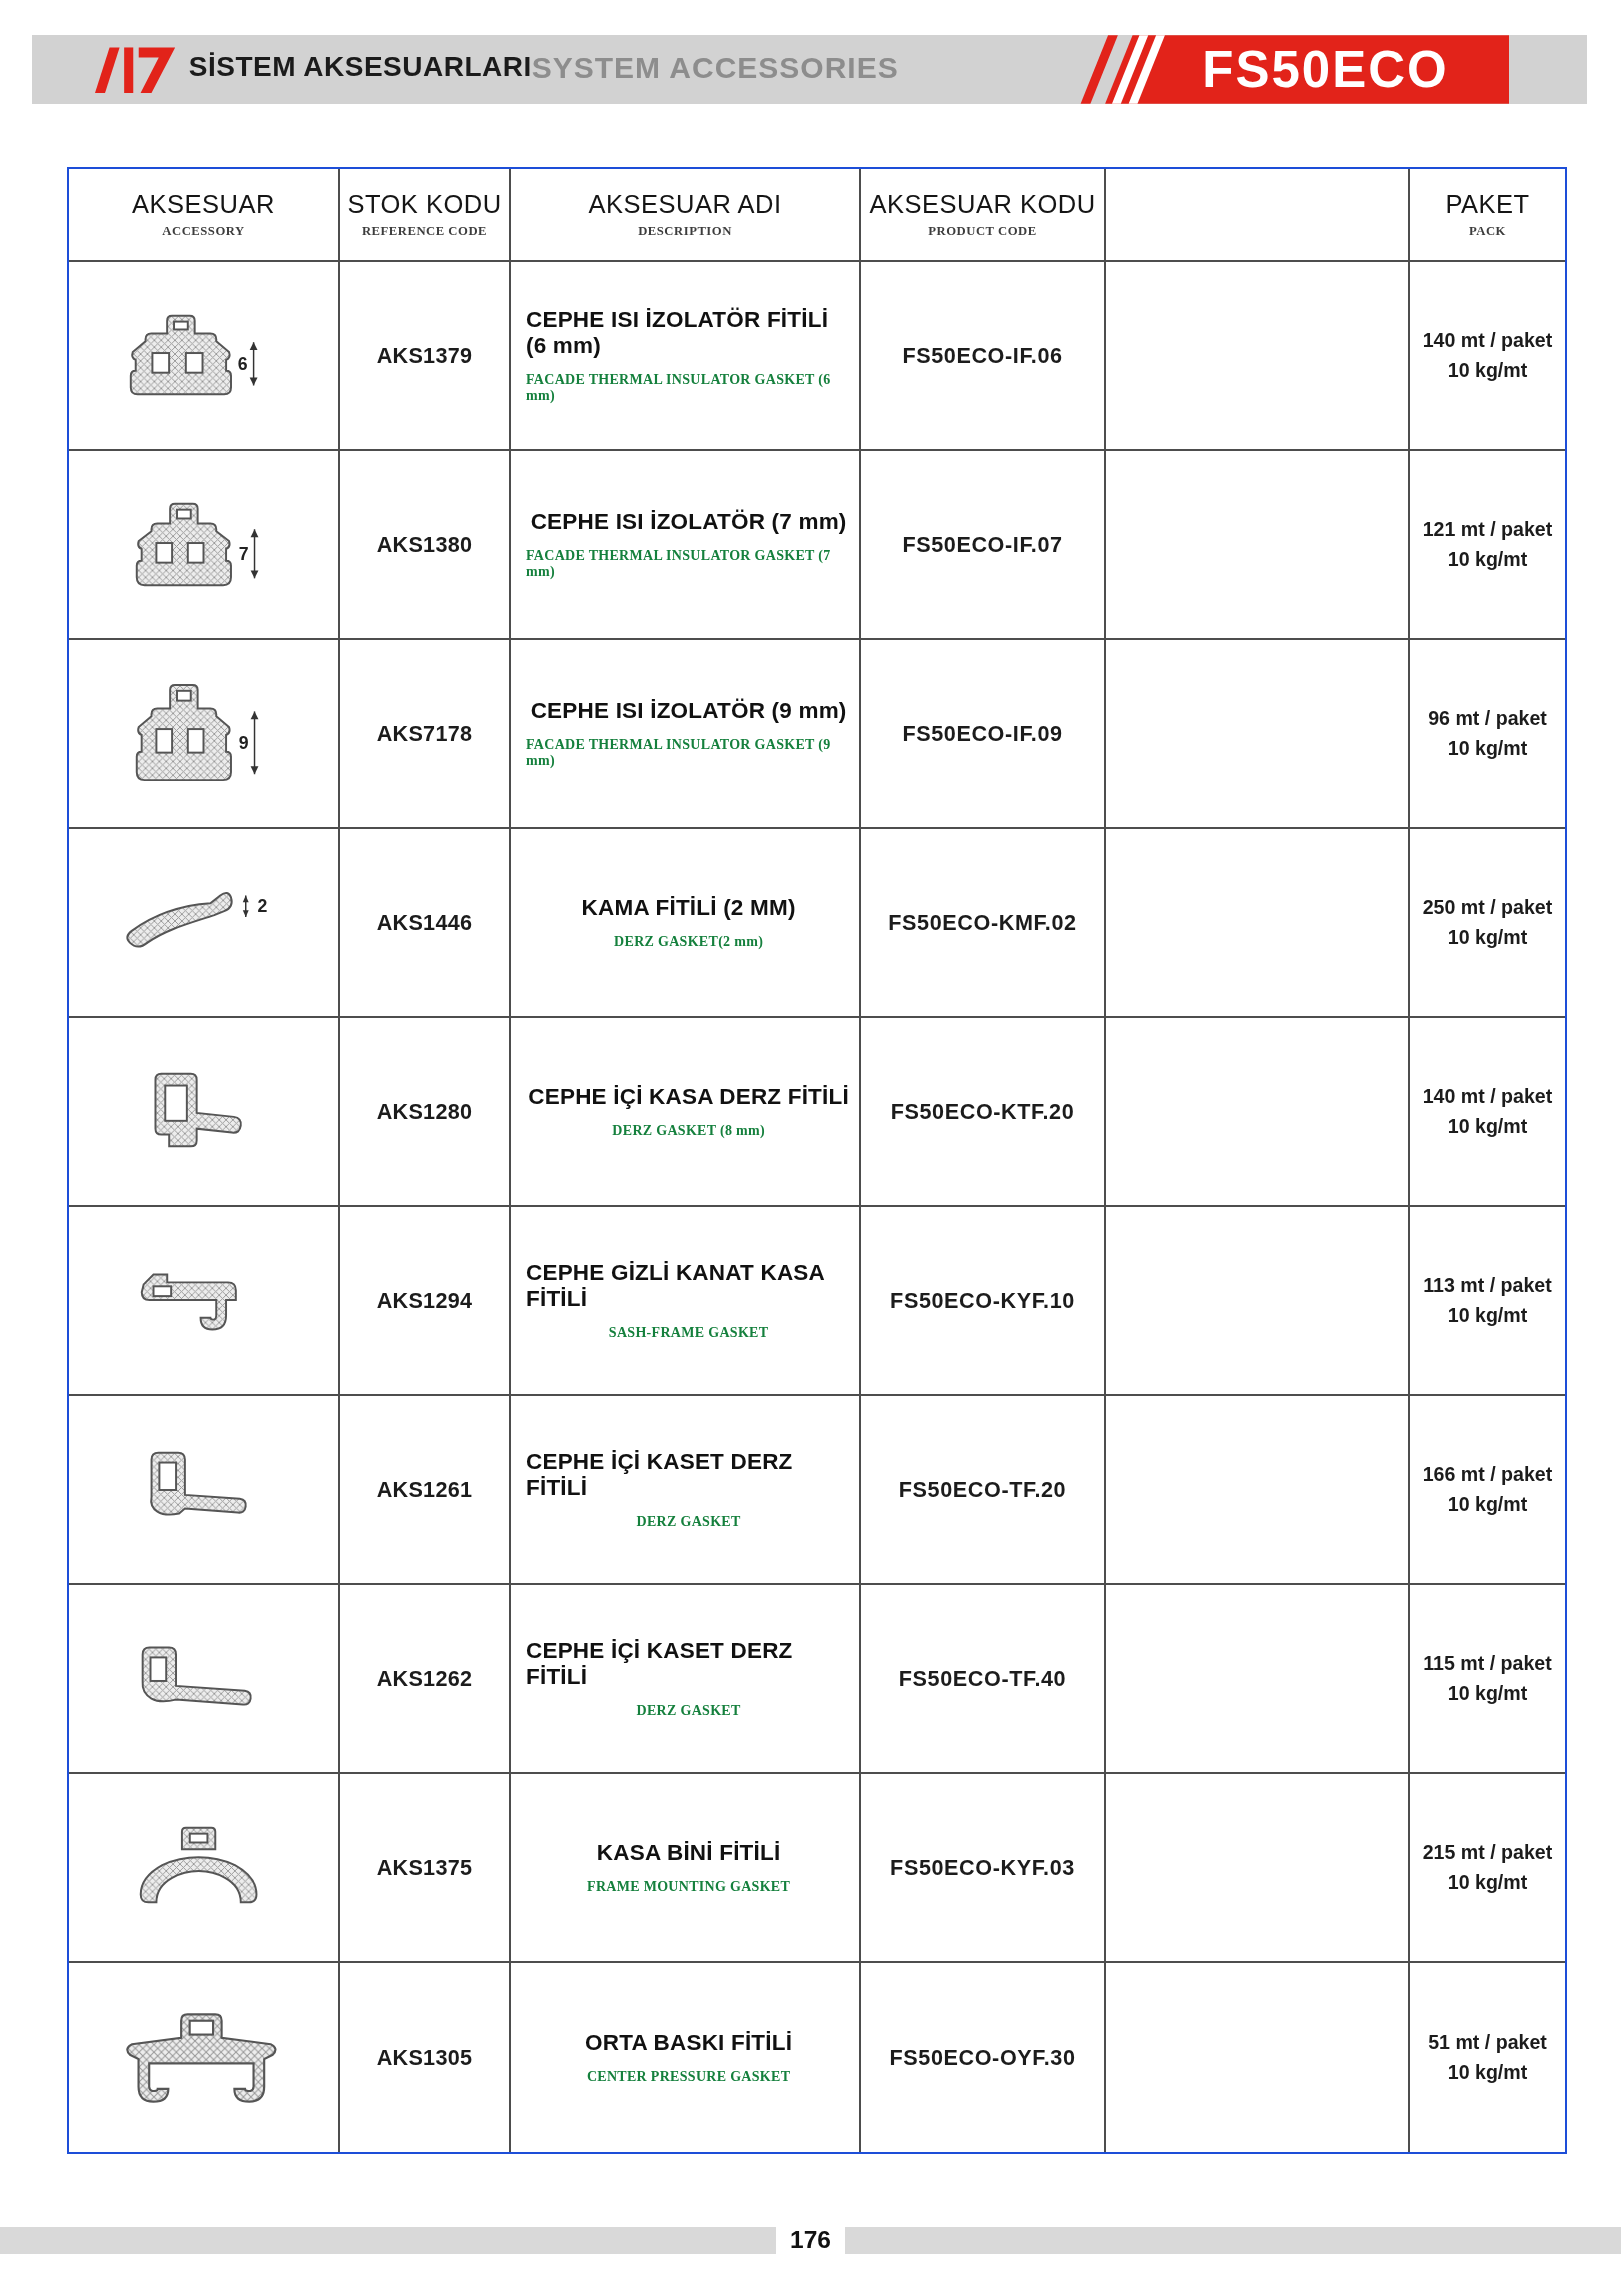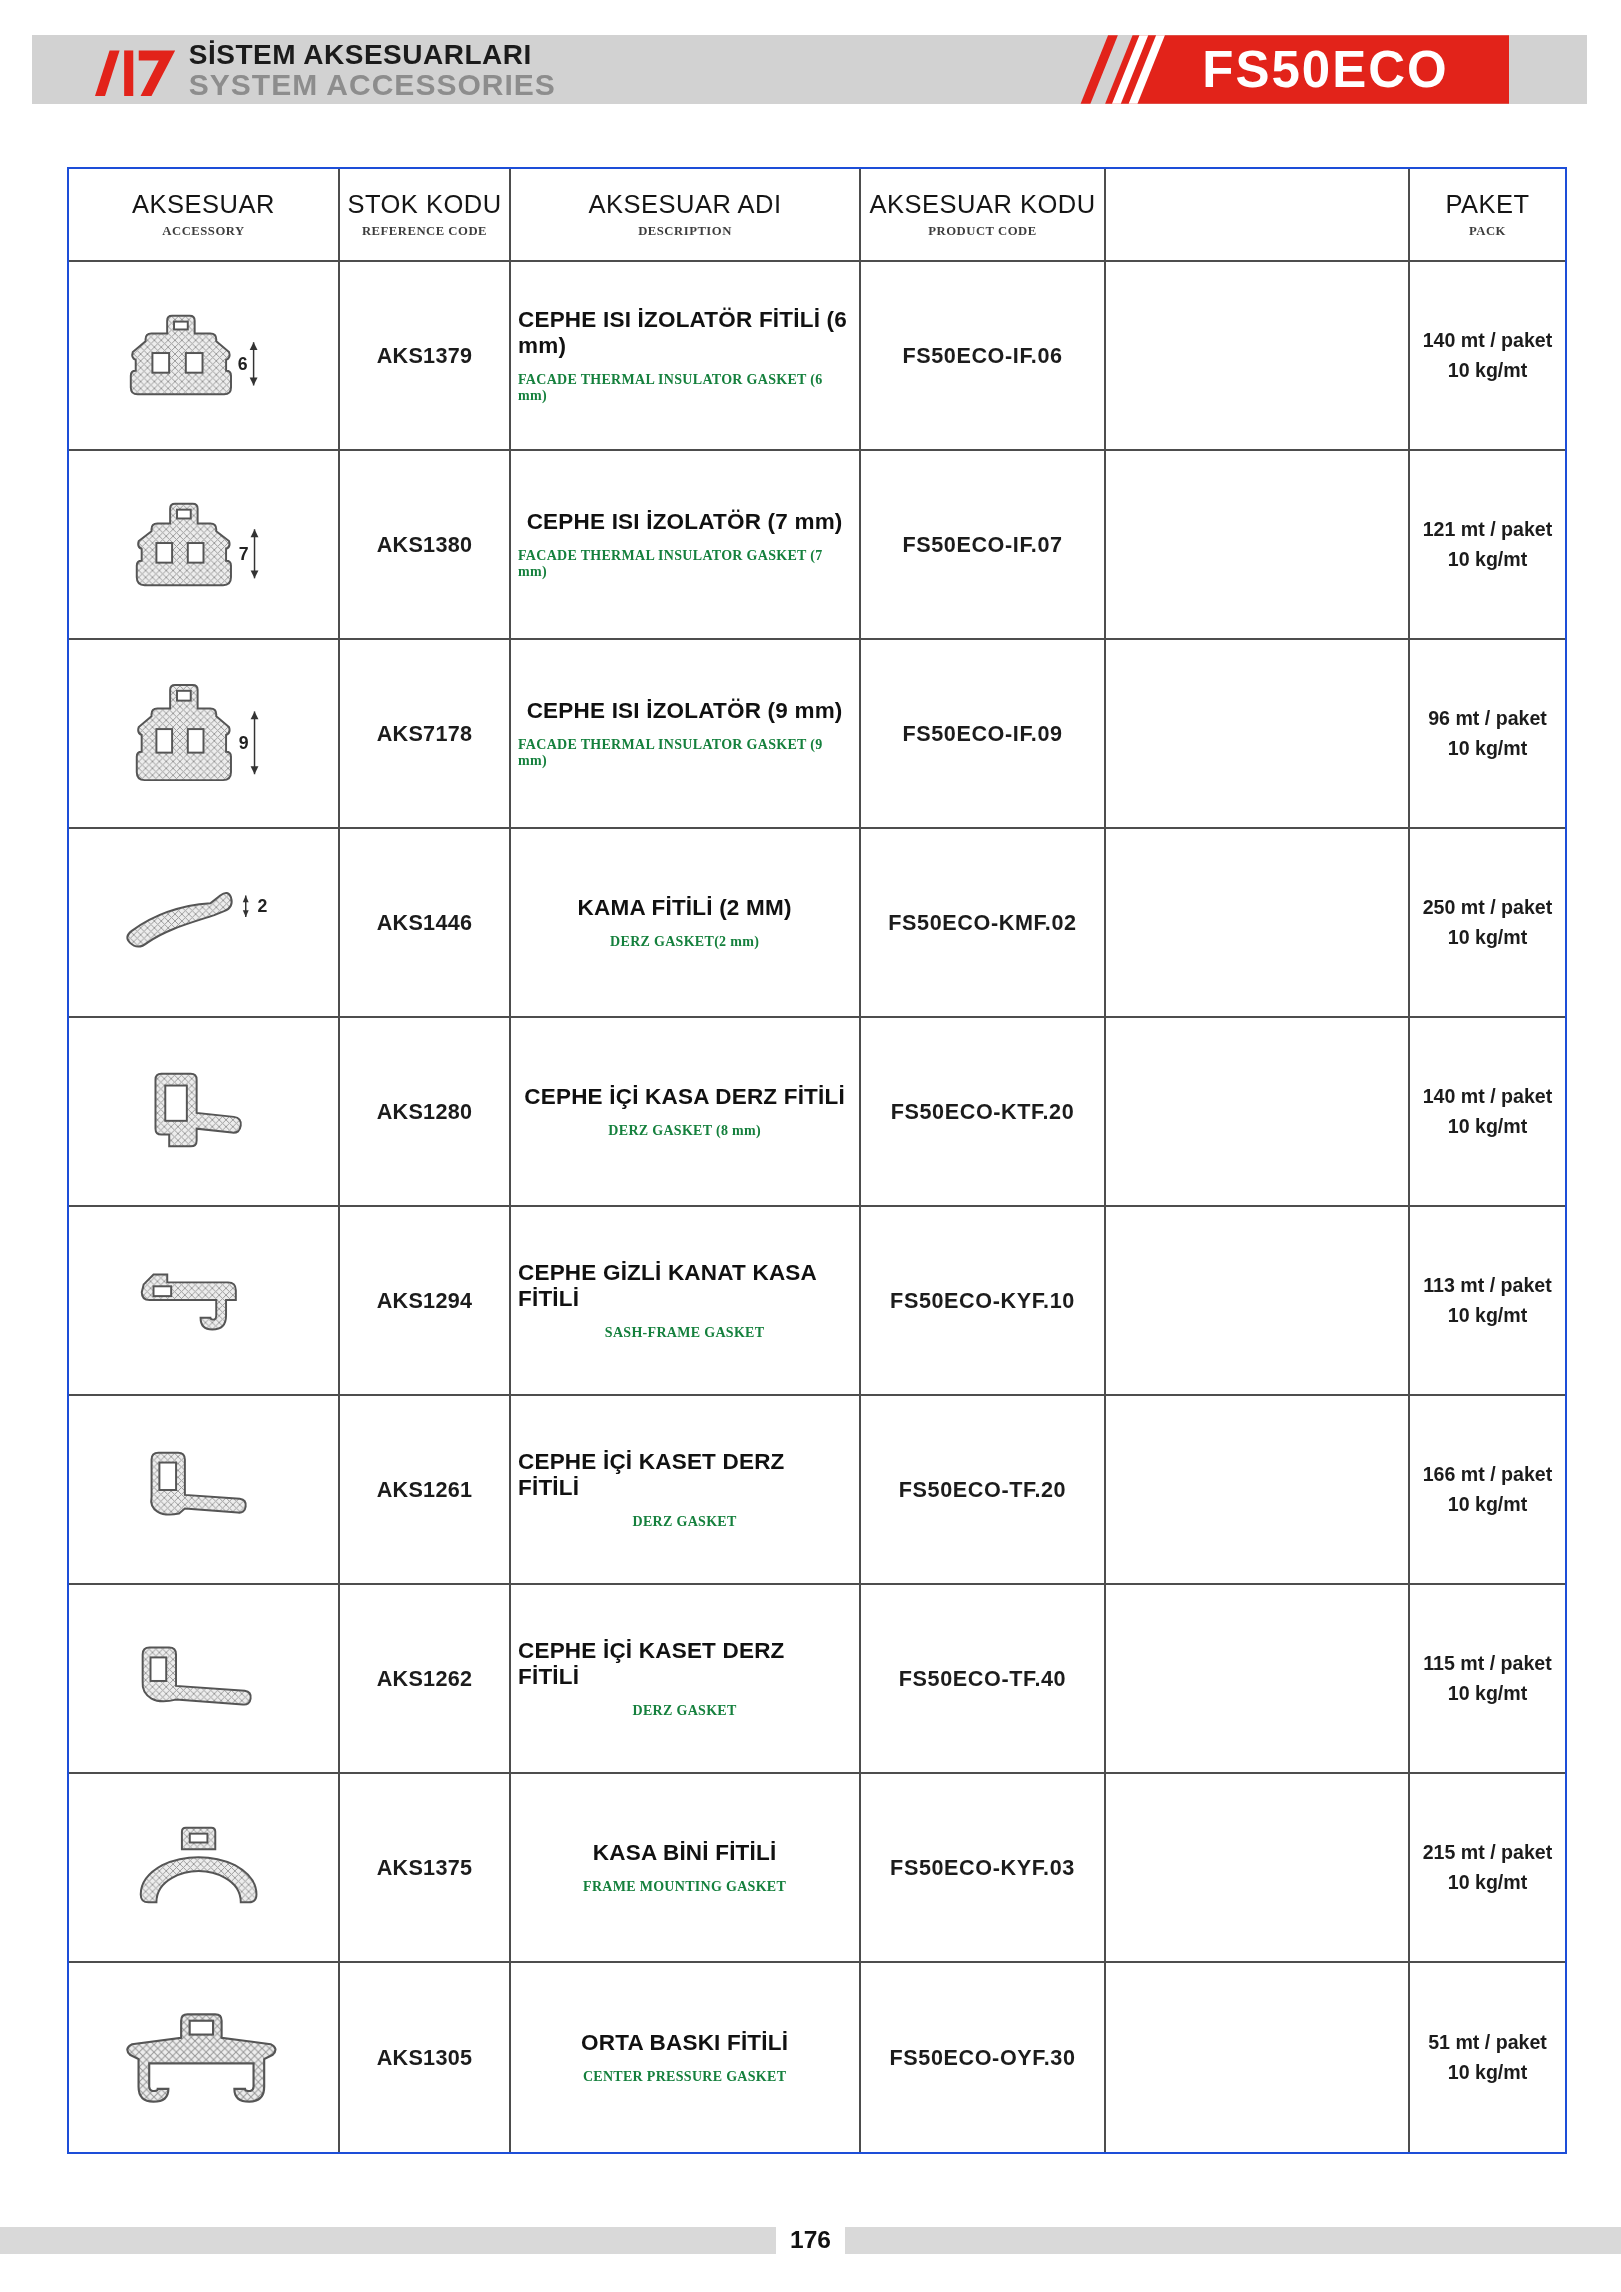--- a/index.html
+++ b/index.html
@@ -2,21 +2,21 @@
 <html><head>
 <meta charset="utf-8">
 <style>
   html,body{margin:0;padding:0;background:#ffffff;}
   .page{position:relative;width:1621px;height:2293px;background:#ffffff;
         font-family:"Liberation Sans", sans-serif;color:#1c1c1c;overflow:hidden;}
 
   
   .band{position:absolute;left:32px;top:35px;width:1555px;height:69px;background:#d2d2d2;}
   .brand{position:absolute;left:63px;top:4.9px;display:flex;align-items:center;gap:11.8px;}
-  .brand-text{display:flex;flex-direction:column;justify-content:flex-end;line-height:1.05;}
+  .brand-text{display:flex;flex-direction:row;justify-content:flex-end;line-height:1.05;}
   .brand-tr{font-size:28px;font-weight:700;letter-spacing:0.5px;color:#1b1b1b;}
   .brand-en{font-size:30px;font-weight:600;letter-spacing:1px;color:#8d8d8d;}
   .series-badge{position:absolute;left:1029px;top:0;width:448px;height:69px;}
   .series-badge svg{position:absolute;left:0;top:0;}
   .series-label{position:absolute;left:93px;top:0;width:343px;height:69px;
       display:flex;align-items:center;justify-content:center;
       font-size:51px;color:#ffffff;font-weight:700;letter-spacing:2px;}
 
   
   .tbl{position:absolute;left:67px;top:167px;display:grid;
@@ -27,21 +27,21 @@
        display:flex;flex-direction:column;align-items:center;justify-content:center;
        box-sizing:border-box;overflow:hidden;}
   .tbl>div:nth-child(6n){border-right:none;}
   .tbl>div:nth-last-child(-n+6){border-bottom:none;}
 
   .hcell .h-title{font-size:25.5px;font-weight:400;letter-spacing:0.5px;color:#151515;}
   .hcell .h-sub{font-family:"Liberation Serif", serif;font-weight:700;font-size:12.7px;
                 letter-spacing:0.5px;color:#3d3d3d;margin-top:5.9px;}
 
   .c-stock{font-size:21.6px;font-weight:700;letter-spacing:0.3px;}
-  .c-desc{align-items:center;padding-left:7px;padding-right:7.8px;}
+  .c-desc{align-items:center;padding-left:15px;padding-right:7.8px;}
   .name-tr{font-size:22.5px;font-weight:700;letter-spacing:0.2px;color:#111;}
   .name-en{font-family:"Liberation Serif", serif;font-weight:700;font-size:14px;
            color:#15803d;letter-spacing:0.3px;margin-top:13px;}
   .c-code{font-size:21.6px;font-weight:600;letter-spacing:0.6px;}
   .c-pack{font-size:19.6px;font-weight:700;line-height:1.5;text-align:center;}
 
   
   .footer-bar{position:absolute;left:0;top:2227px;width:1621px;height:26.5px;background:#d9d9d9;}
   .page-num{position:absolute;left:776px;top:2222px;width:69px;height:35px;background:#ffffff;
       display:flex;align-items:center;justify-content:center;

